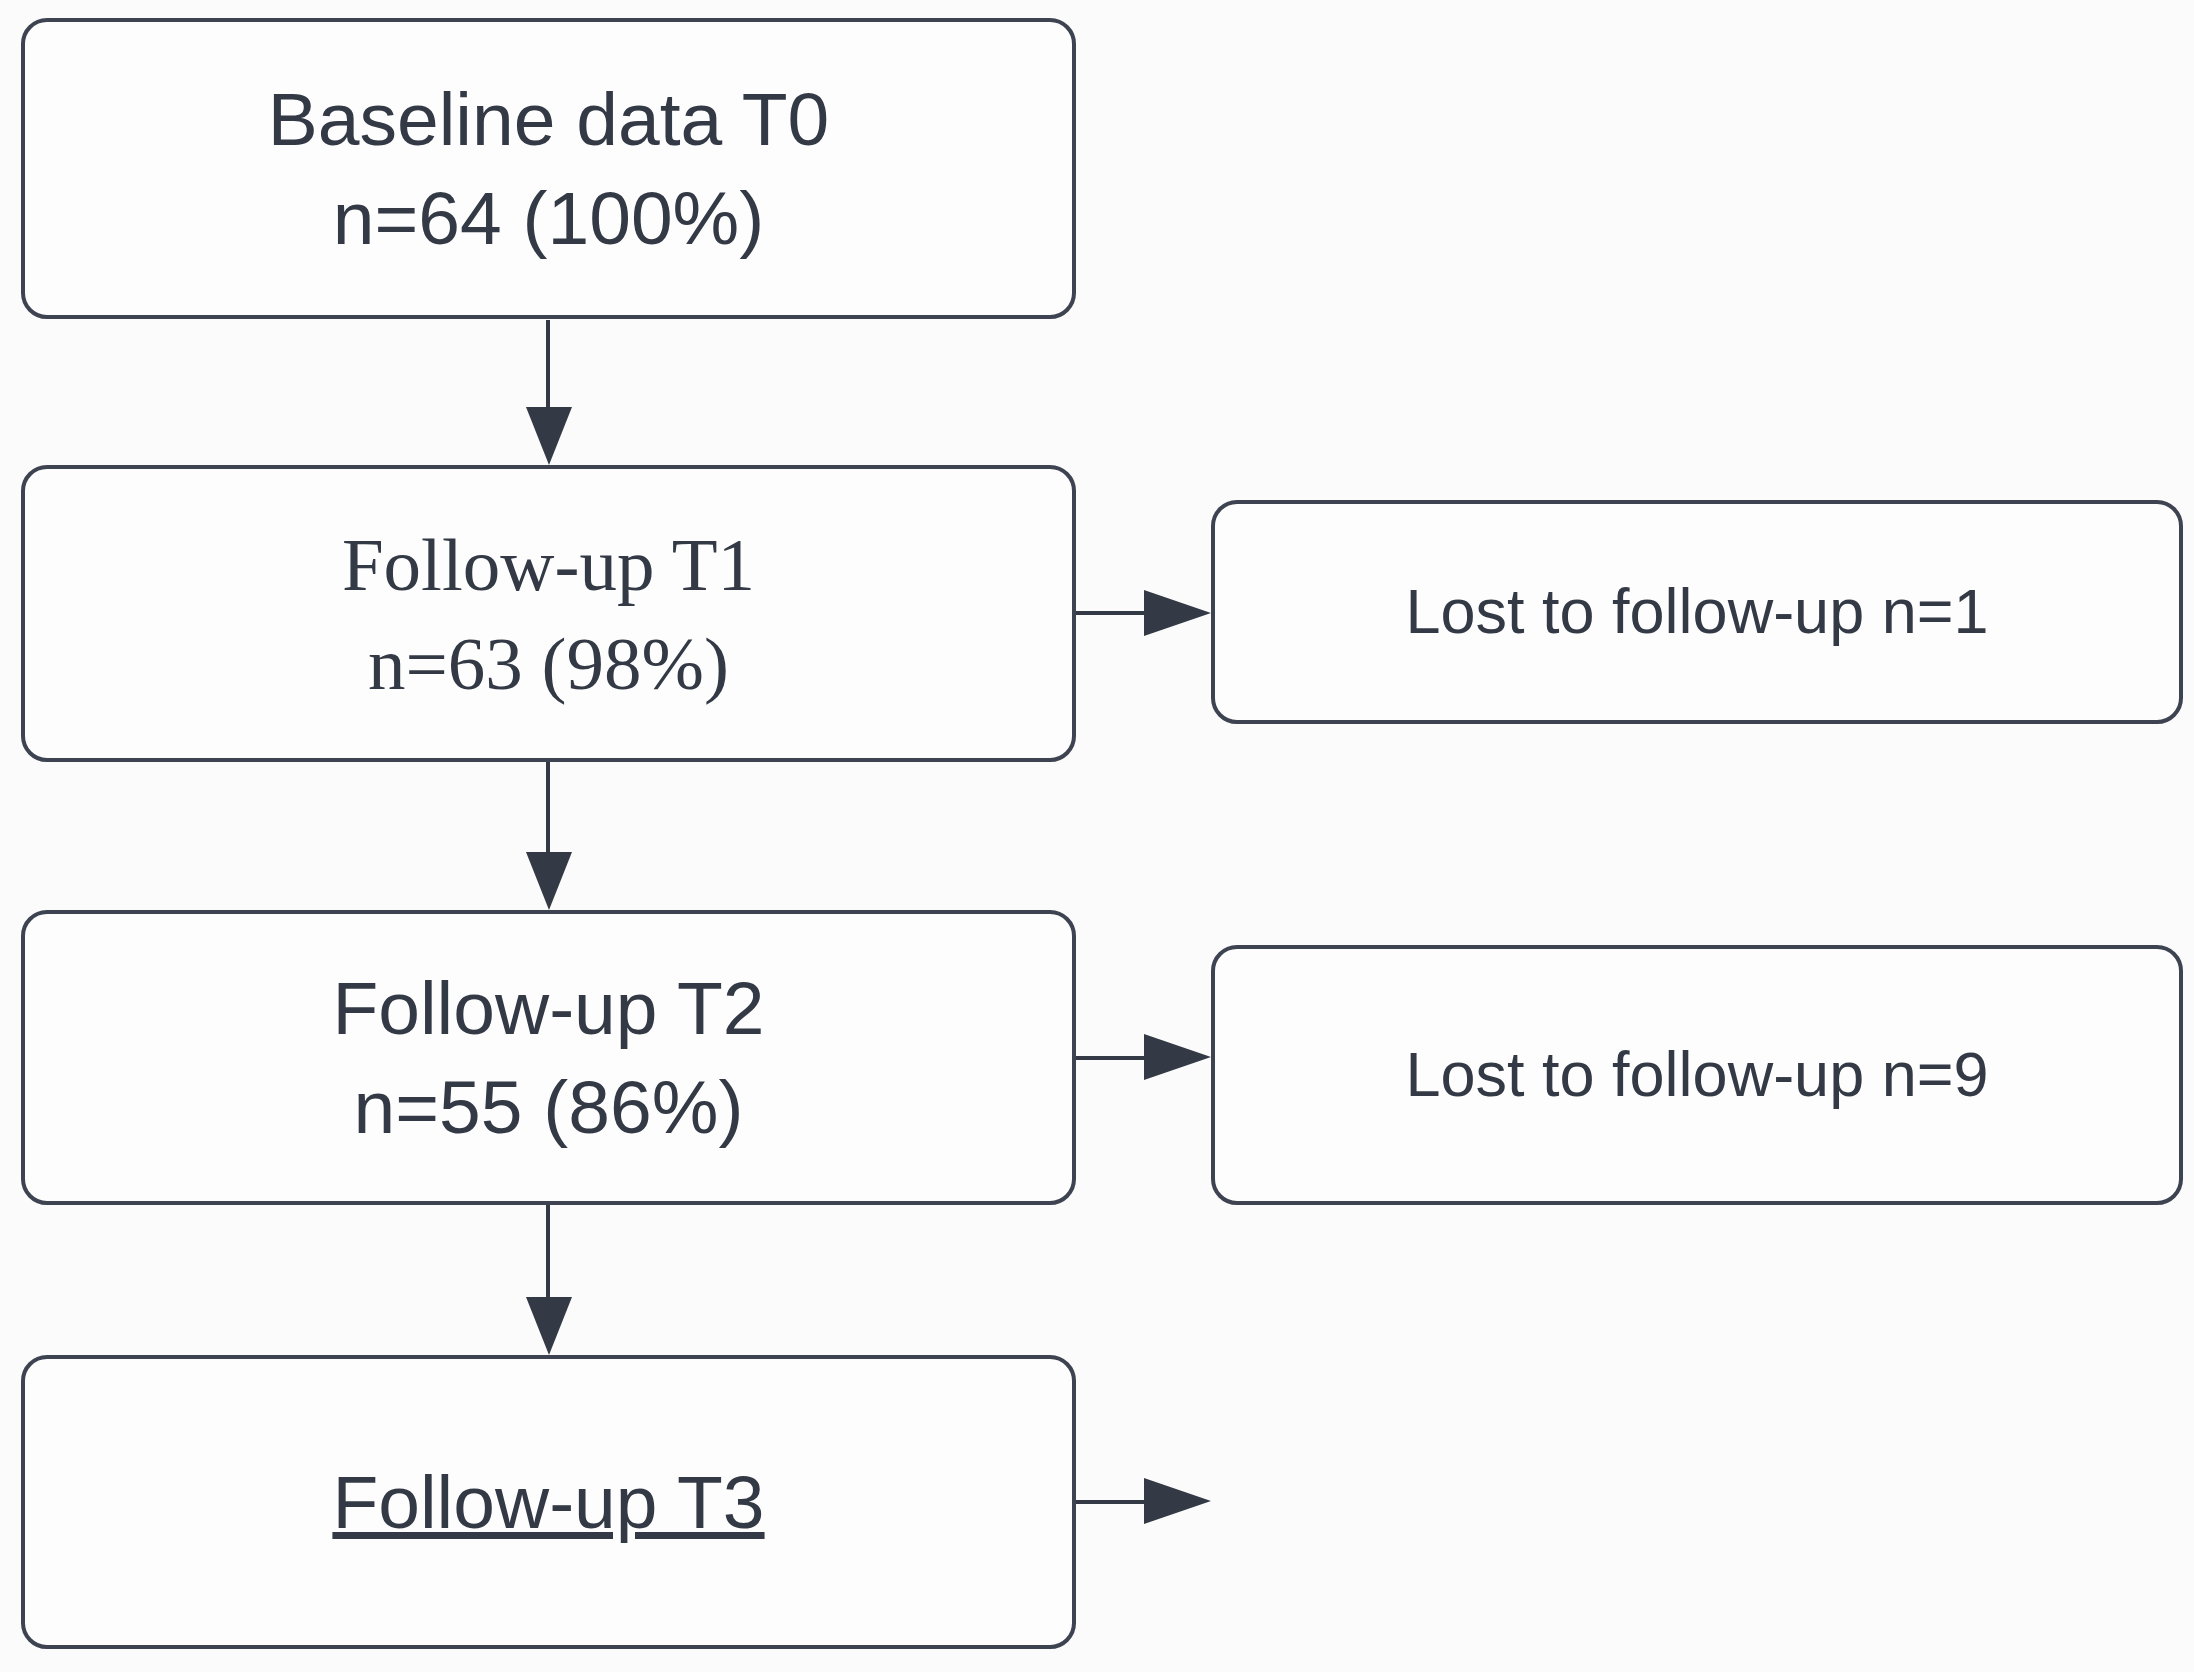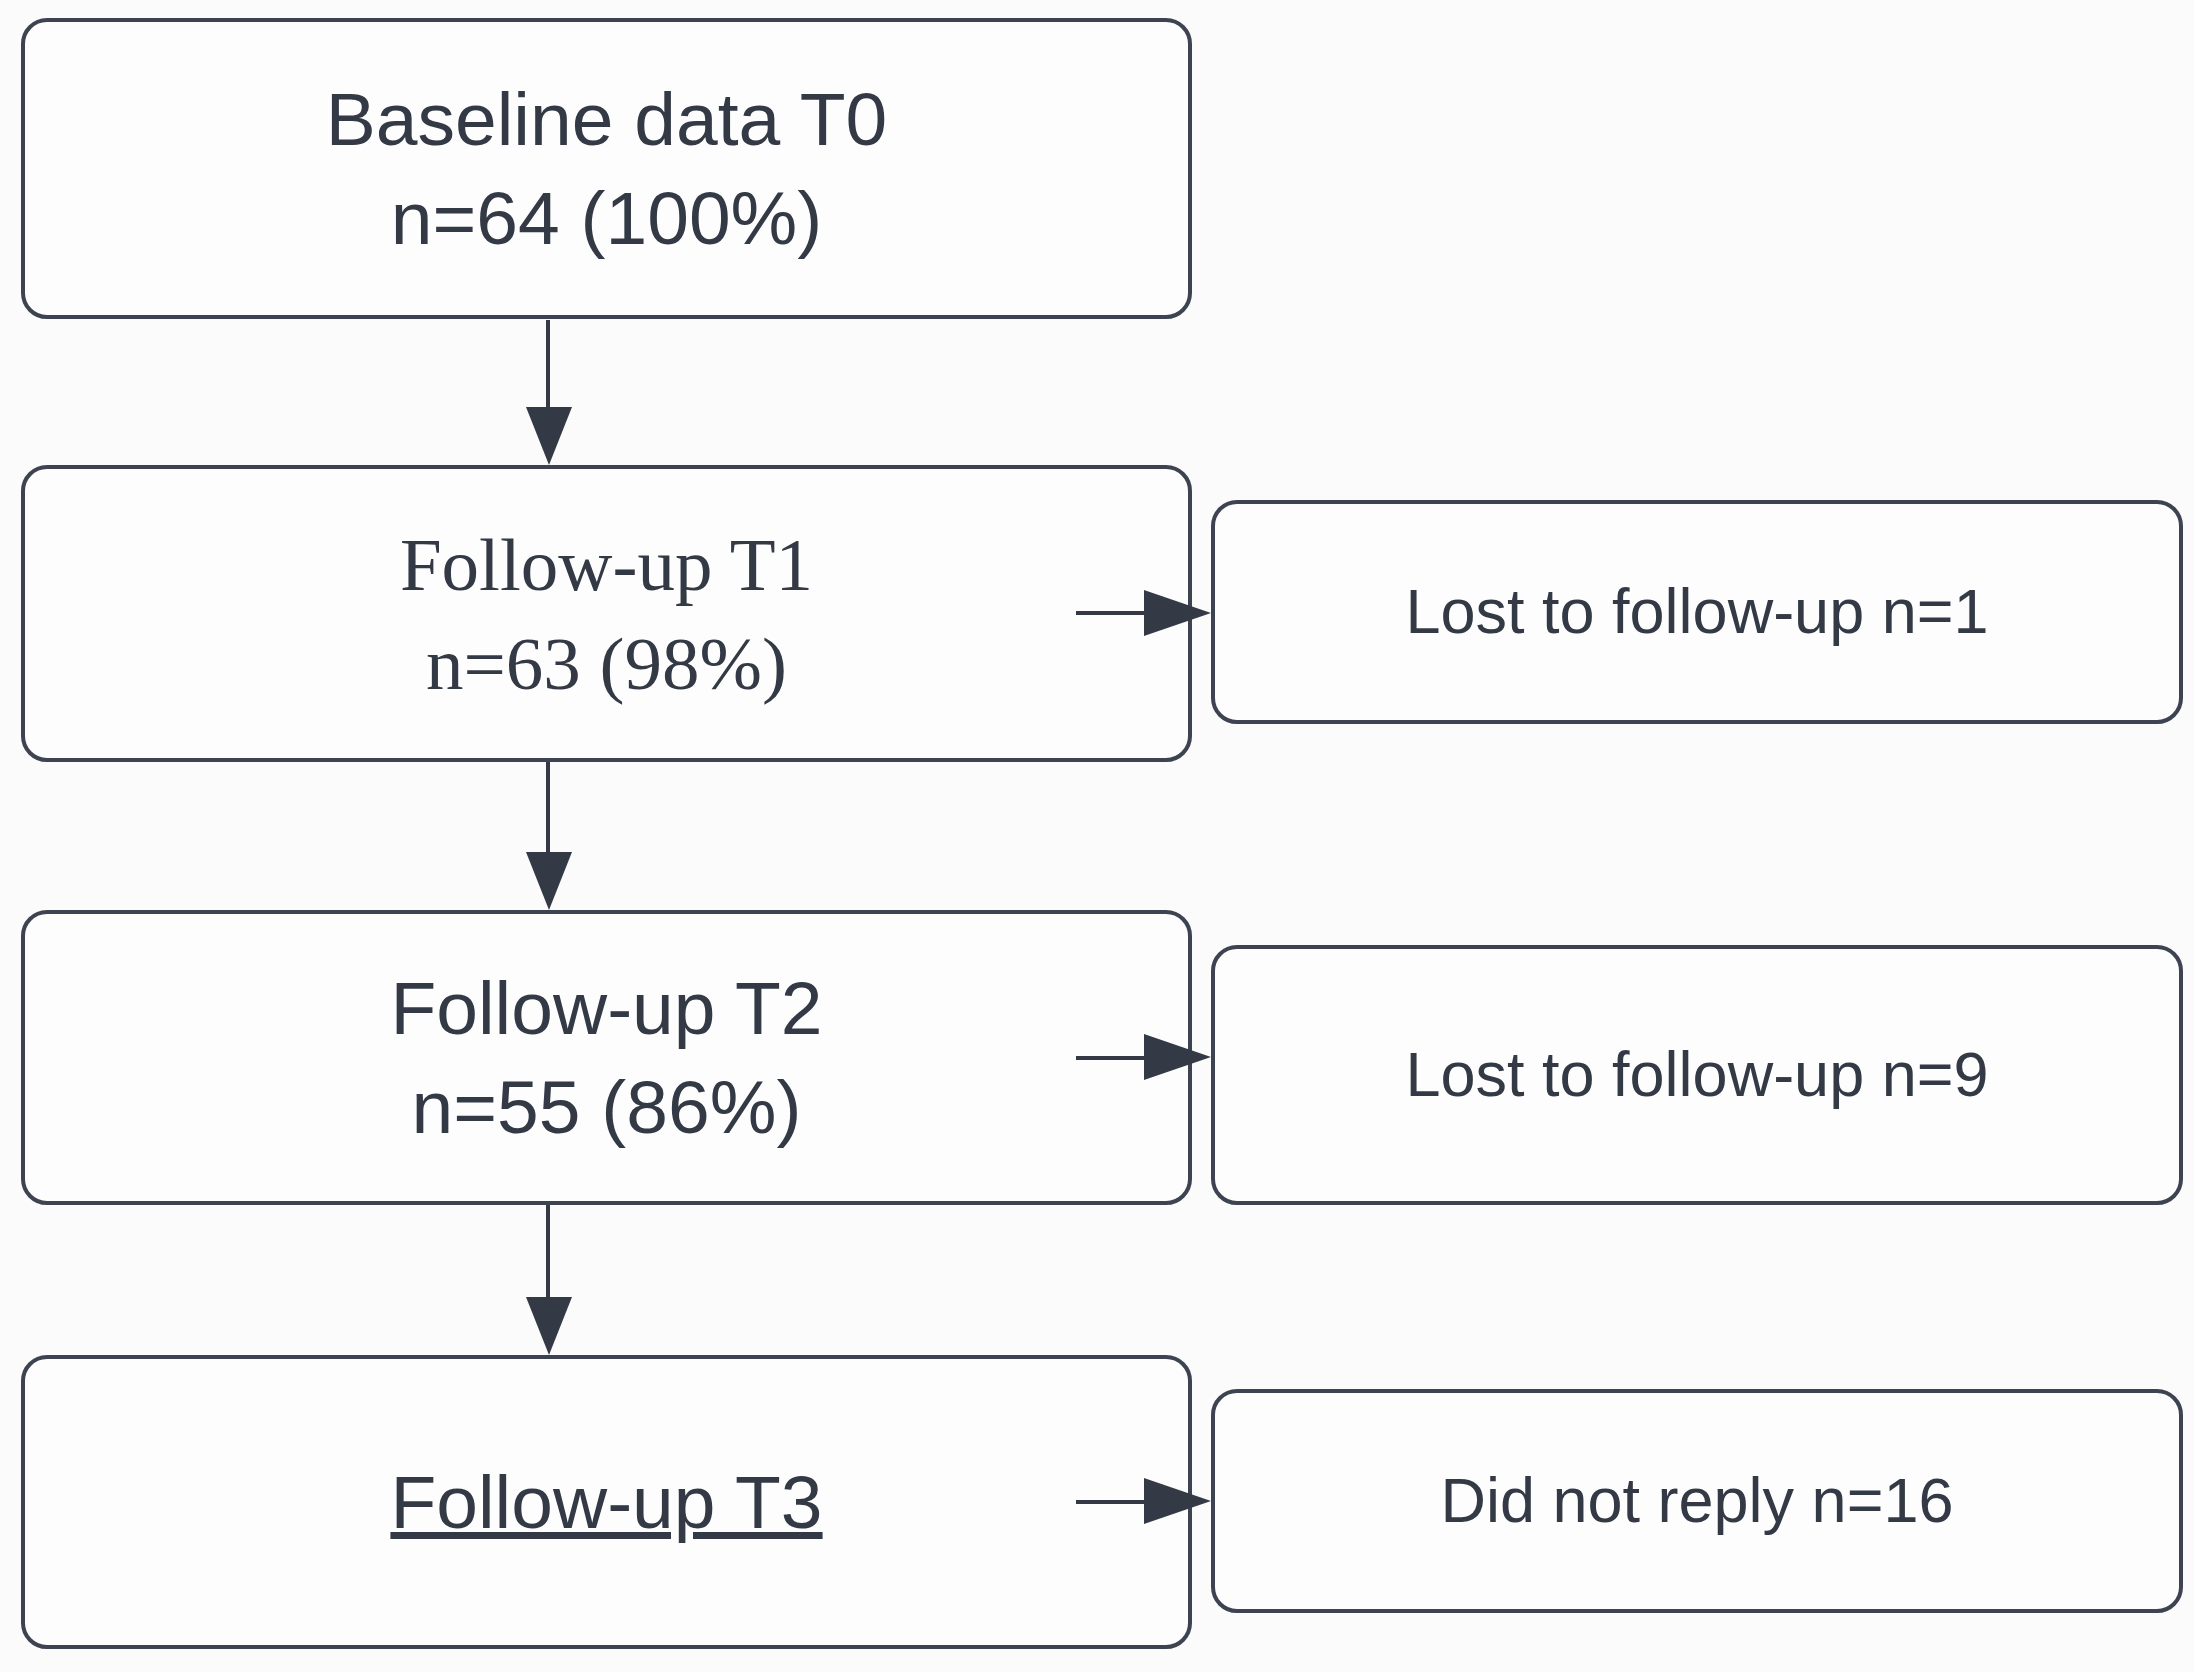--- a/index.html
+++ b/index.html
@@ -23,21 +23,21 @@
     background: var(--fill, #fdfdfd);
     display: flex;
     flex-direction: column;
     align-items: center;
     justify-content: center;
     text-align: center;
     color: var(--text, #333a45);
   }
   .main-box {
     left: 21px;
-    width: 1171px;
+    width: 1055px;
     font-size: 75px;
     line-height: 1.32;
   }
   .side-box {
     left: 1211px;
     width: 972px;
     font-size: 63px;
     line-height: 1.2;
   }
   .main-box-1 { top: 18.3px;   height: 301px; }
@@ -103,23 +103,20 @@
   </div>
 
   <div class="box side-box side-box-1">
     <span>Lost to follow-up n=1</span>
   </div>
 
   <div class="box side-box side-box-2">
     <span>Lost to follow-up n=9</span>
   </div>
 
-  <div class="box side-box side-box-3">
-    <span>Did not reply n=16</span>
-  </div>
 
   <div class="vline" style="top:320px; height:88px;"></div>
   <div class="head-down" style="top:407px;"></div>
 
   <div class="vline" style="top:762px; height:92px;"></div>
   <div class="head-down" style="top:852px;"></div>
 
   <div class="vline" style="top:1205px; height:93px;"></div>
   <div class="head-down" style="top:1297px;"></div>
 

